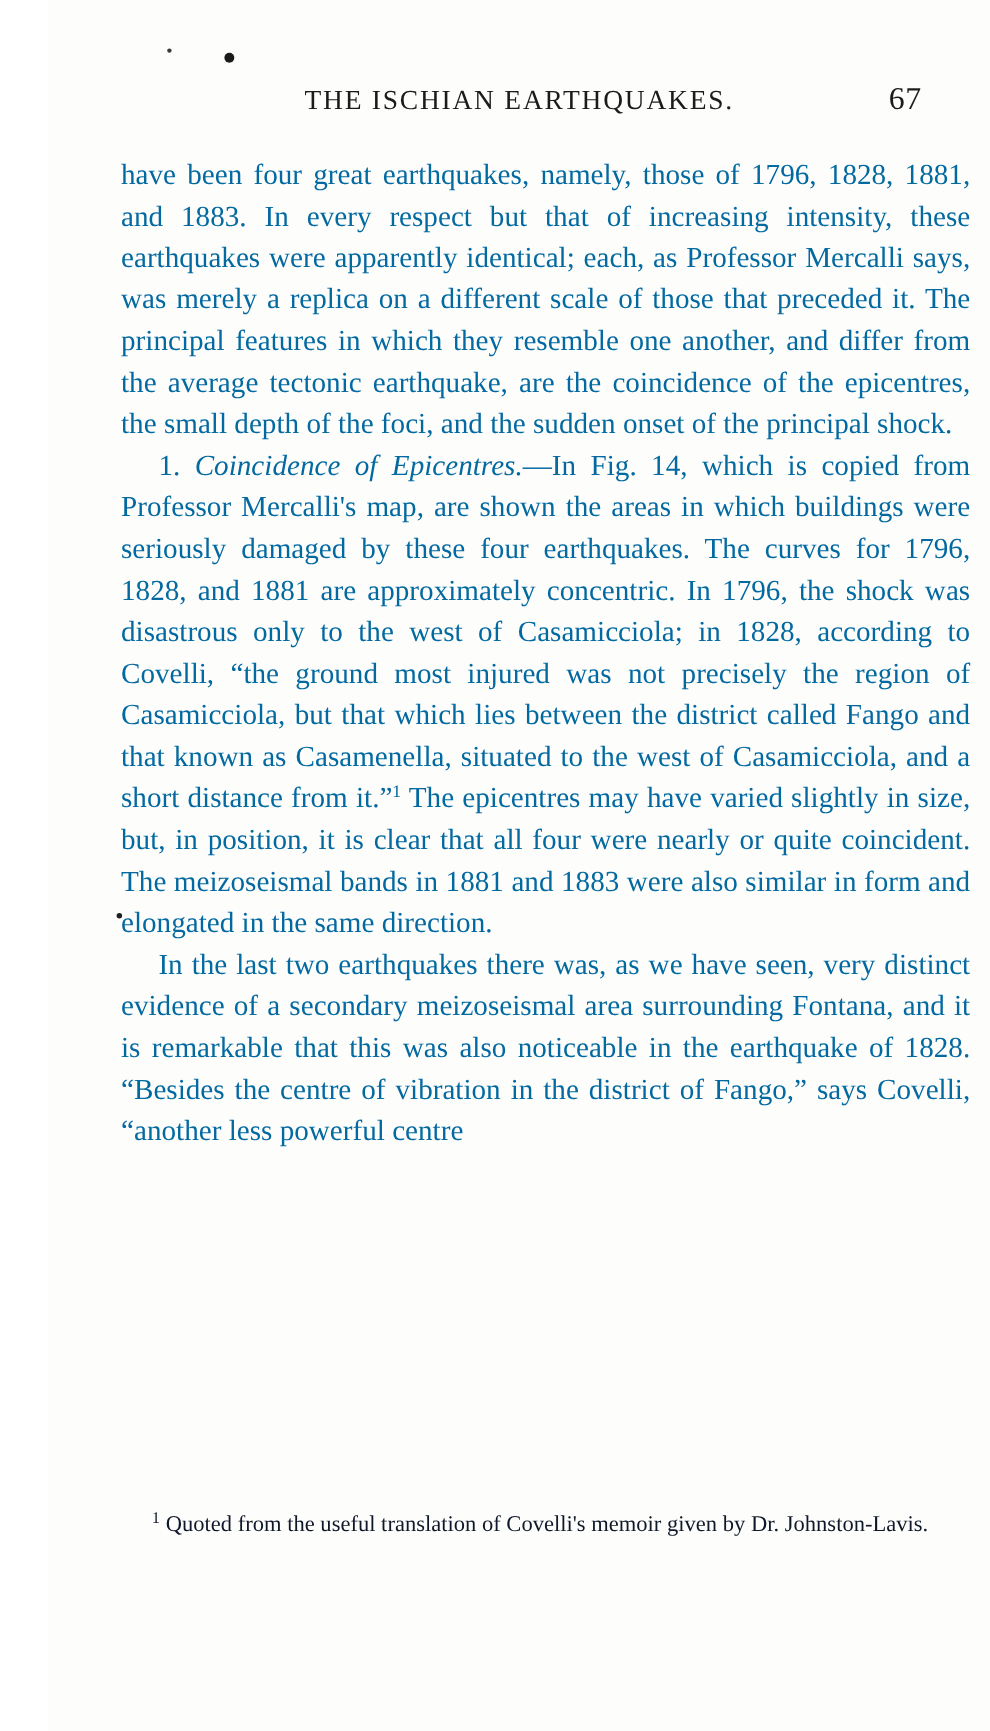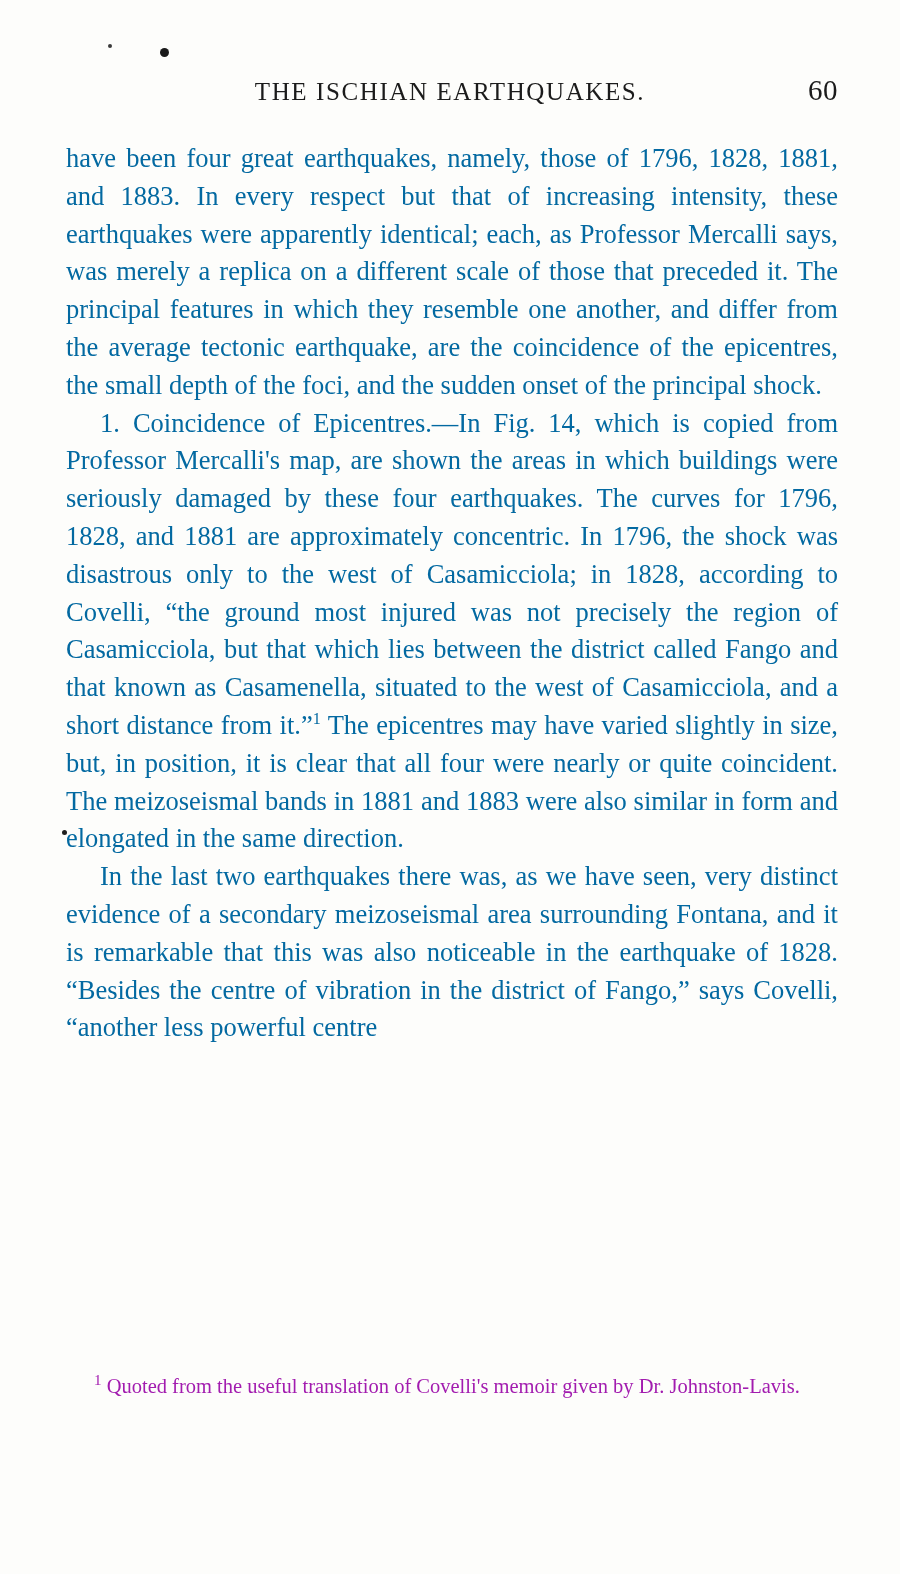--- a/index.html
+++ b/index.html
@@ -12,20 +12,21 @@
     height: 1574px;
     font-family: "Liberation Serif", serif;
     color: #171717;
     position: relative;
     overflow: hidden;
   }
   .page {
     position: absolute;
     inset: 0;
     background: #fdfdfb;
+    margin-left: 44px;
   }
   .speck-a {
     position: absolute;
     left: 108px;
     top: 44px;
     width: 4px;
     height: 4px;
     border-radius: 50%;
     background: #3a3a3a;
   }
@@ -87,38 +88,39 @@
     color: #0369a1;
     hyphens: manual;
   }
   p.para + p.para {
     margin-top: 0px;
   }
   p.indent {
     text-indent: 34px;
   }
   .italic {
+    font-style: italic;
   }
   sup.fnref {
     font-size: 16px;
     vertical-align: super;
     line-height: 0;
   }
   .footnote {
     position: absolute;
     left: 66px;
     top: 1372px;
     width: 778px;
   }
   .footnote p {
     margin: 0;
     font-size: 20.5px;
     line-height: 29px;
     text-align: justify;
-    color: #a21caf;
+    color: #0f172a;
     font-family: "Liberation Serif", serif;
   }
   .footnote .fn-first {
     text-indent: 28px;
   }
   .fn-marker {
     font-size: 15px;
     vertical-align: super;
     line-height: 0;
   }
@@ -127,21 +129,21 @@
 <body>
 
 <div class="page">
 
   <span class="speck-a"></span>
   <span class="speck-b"></span>
   <span class="speck-c"></span>
 
   <header class="running-head">
     <div class="head-title">THE ISCHIAN EARTHQUAKES.</div>
-    <div class="page-number">60</div>
+    <div class="page-number">67</div>
   </header>
 
   <main class="body-text">
 
     <p class="para">have been four great earthquakes, namely, those of 1796, 1828, 1881, and 1883.  In every respect but that of increasing intensity, these earthquakes were apparently identical; each, as Professor Mercalli says, was merely a replica on a different scale of those that preceded it.  The principal features in which they resemble one another, and differ from the average tectonic earthquake, are the coincidence of the epicentres, the small depth of the foci, and the sudden onset of the principal shock.</p>
 
     <p class="para indent"><span>1.</span> <span class="italic">Coincidence of Epicentres.</span><span>—</span><span>In Fig. 14, which is copied from Professor Mercalli's map, are shown the areas in which buildings were seriously damaged by these four earthquakes.  The curves for 1796, 1828, and 1881 are approximately concentric.  In 1796, the shock was disastrous only to the west of Casamicciola; in 1828, according to Covelli, “the ground most injured was not precisely the region of Casamicciola, but that which lies between the district called Fango and that known as Casamenella, situated to the west of Casamicciola, and a short distance from it.”</span><sup class="fnref">1</sup><span>  The epicentres may have varied slightly in size, but, in position, it is clear that all four were nearly or quite coincident.  The meizoseismal bands in 1881 and 1883 were also similar in form and elongated in the same direction.</span></p>
 
     <p class="para indent">In the last two earthquakes there was, as we have seen, very distinct evidence of a secondary meizoseismal area surrounding Fontana, and it is remarkable that this was also noticeable in the earthquake of 1828.  “Besides the centre of vibration in the district of Fango,” says Covelli, “another less powerful centre</p>
 

